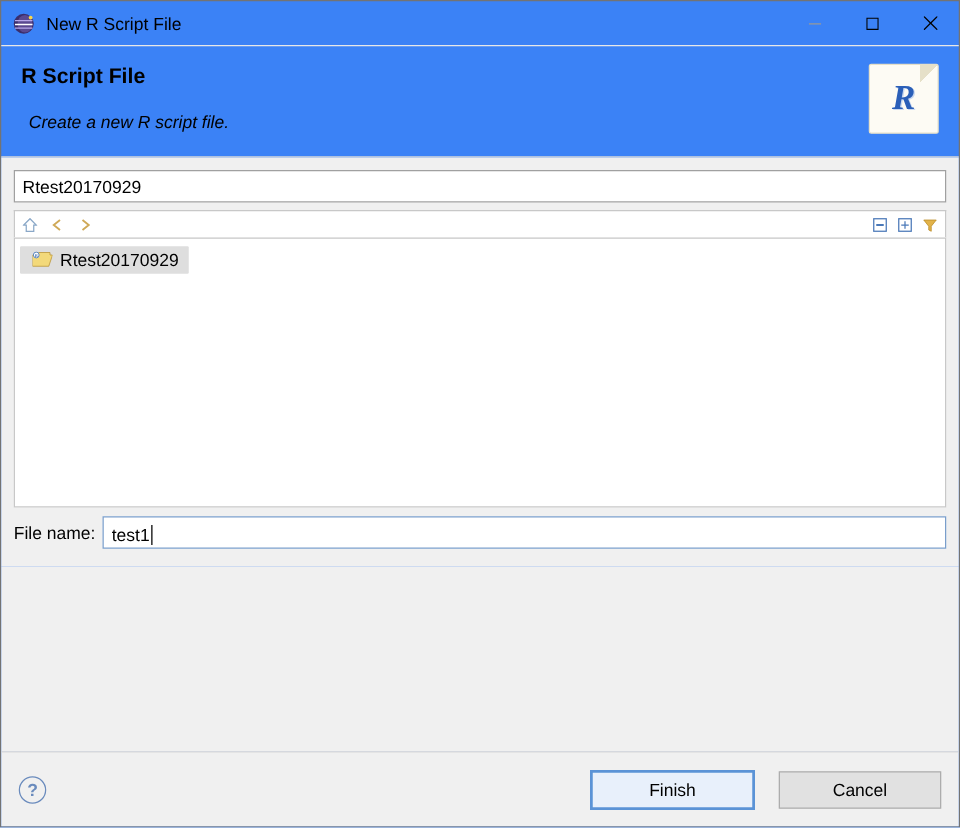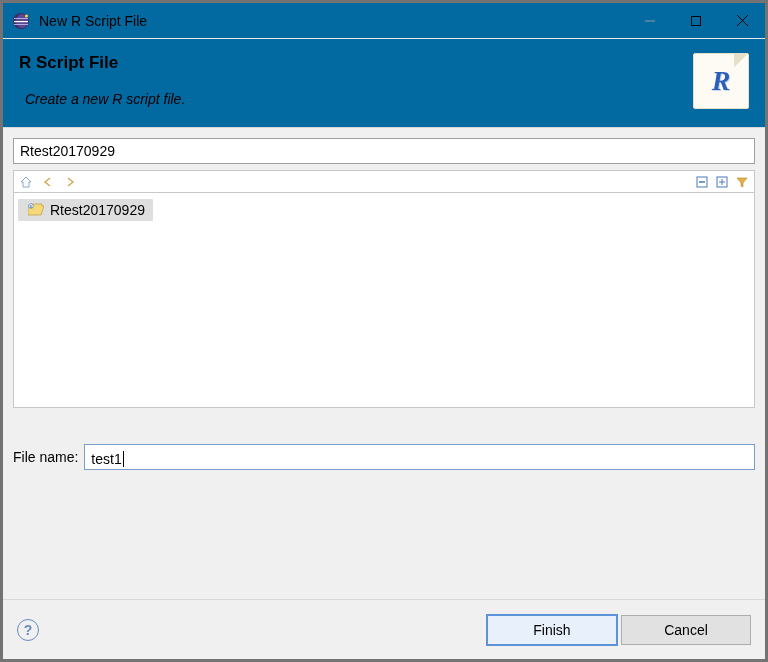--- a/index.html
+++ b/index.html
@@ -1,17 +1,17 @@
 <!DOCTYPE html>
 <html><head>
 <meta charset="utf-8">
 <style>
   * { box-sizing: border-box; }
   html,body { margin:0; padding:0; font-family: "Segoe UI", Tahoma, sans-serif; font-size:13px; color:#000; background:#fff; }
-  .window { width:768px; height:662px; border:3px solid #737373; display:flex; flex-direction:column; background:#0369a1; position:relative; }
+  .window { width:768px; height:662px; border:1px solid #737373; display:flex; flex-direction:column; background:#3b82f6; position:relative; }
 
   
   .titlebar { height:36px; display:flex; align-items:center; padding:0 0 0 8px; border-bottom:1px solid #e8e8e8; }
   .titlebar .icon { width:20px; height:20px; margin-right:8px; display:flex; align-items:center; justify-content:center; }
   .titlebar .title { font-size:14px; flex:0 0 auto; }
   .titlebar .spacer { flex:1 1 auto; }
   .winbtn { width:46px; height:36px; display:flex; align-items:center; justify-content:center; color:#444; background:transparent; border:none; }
 
   
   .header { padding:14px 16px 18px 16px; display:flex; align-items:flex-start; }
@@ -34,33 +34,33 @@
   .toolbar .left { display:flex; gap:6px; align-items:center; }
   .toolbar .right { margin-left:auto; display:flex; gap:4px; align-items:center; }
   .tbicon { width:16px; height:16px; display:flex; align-items:center; justify-content:center; color:#888; }
   .tbicon.active { color:#4a78b8; }
 
   .tree { background:#fff; border:1px solid #c8c8c8; height:216px; overflow:auto; padding:6px 4px; }
   .tree-row { display:flex; align-items:center; height:22px; padding-left:10px; font-size:14px; }
   .tree-row.selected { background:#dedede; width:max-content; padding-right:8px; border-radius:1px; }
   .tree-row .folder-icon { width:16px; height:14px; margin-right:6px; display:inline-flex; align-items:center; justify-content:center; }
 
-  .filename-row { display:flex; align-items:center; margin-top:36px; gap:6px; }
+  .filename-row { display:flex; align-items:center; margin-top:7px; gap:6px; }
   .filename-row .lbl { font-size:14px; white-space:nowrap; }
   .filename-row .textinput { flex:1 1 auto; }
   .caret { width:1px; height:16px; background:#000; display:inline-block; vertical-align:middle; margin-left:1px; animation:blink 1s step-start infinite; }
   @keyframes blink { 50% { opacity:0; } }
 
   .filler { flex:1 1 auto; background:#f0f0f0; }
 
   
   .buttonbar { height:60px; border-top:1px solid #d8d8d8; background:#f0f0f0; display:flex; align-items:center; padding:0 14px; }
   .help { width:22px; height:22px; border-radius:50%; border:1.5px solid #6a8bbd; color:#6a8bbd; display:flex; align-items:center; justify-content:center; font-size:14px; font-weight:600; }
   .buttonbar .spacer { flex:1 1 auto; }
-  .btn { width:130px; height:30px; background:#e1e1e1; border:1px solid #adadad; font-size:14px; display:flex; align-items:center; justify-content:center; margin-left:4px; }
+  .btn { width:130px; height:30px; background:#e1e1e1; border:1px solid #adadad; font-size:14px; display:flex; align-items:center; justify-content:center; margin-left:20px; }
   .btn.primary { outline:2px solid #5b93d6; outline-offset:-1px; border-color:#5b93d6; background:#e8f0fb; }
 
   svg { display:block; }
 </style>
 </head>
 <body>
 
 <div class="window">
 
   <div class="titlebar">

